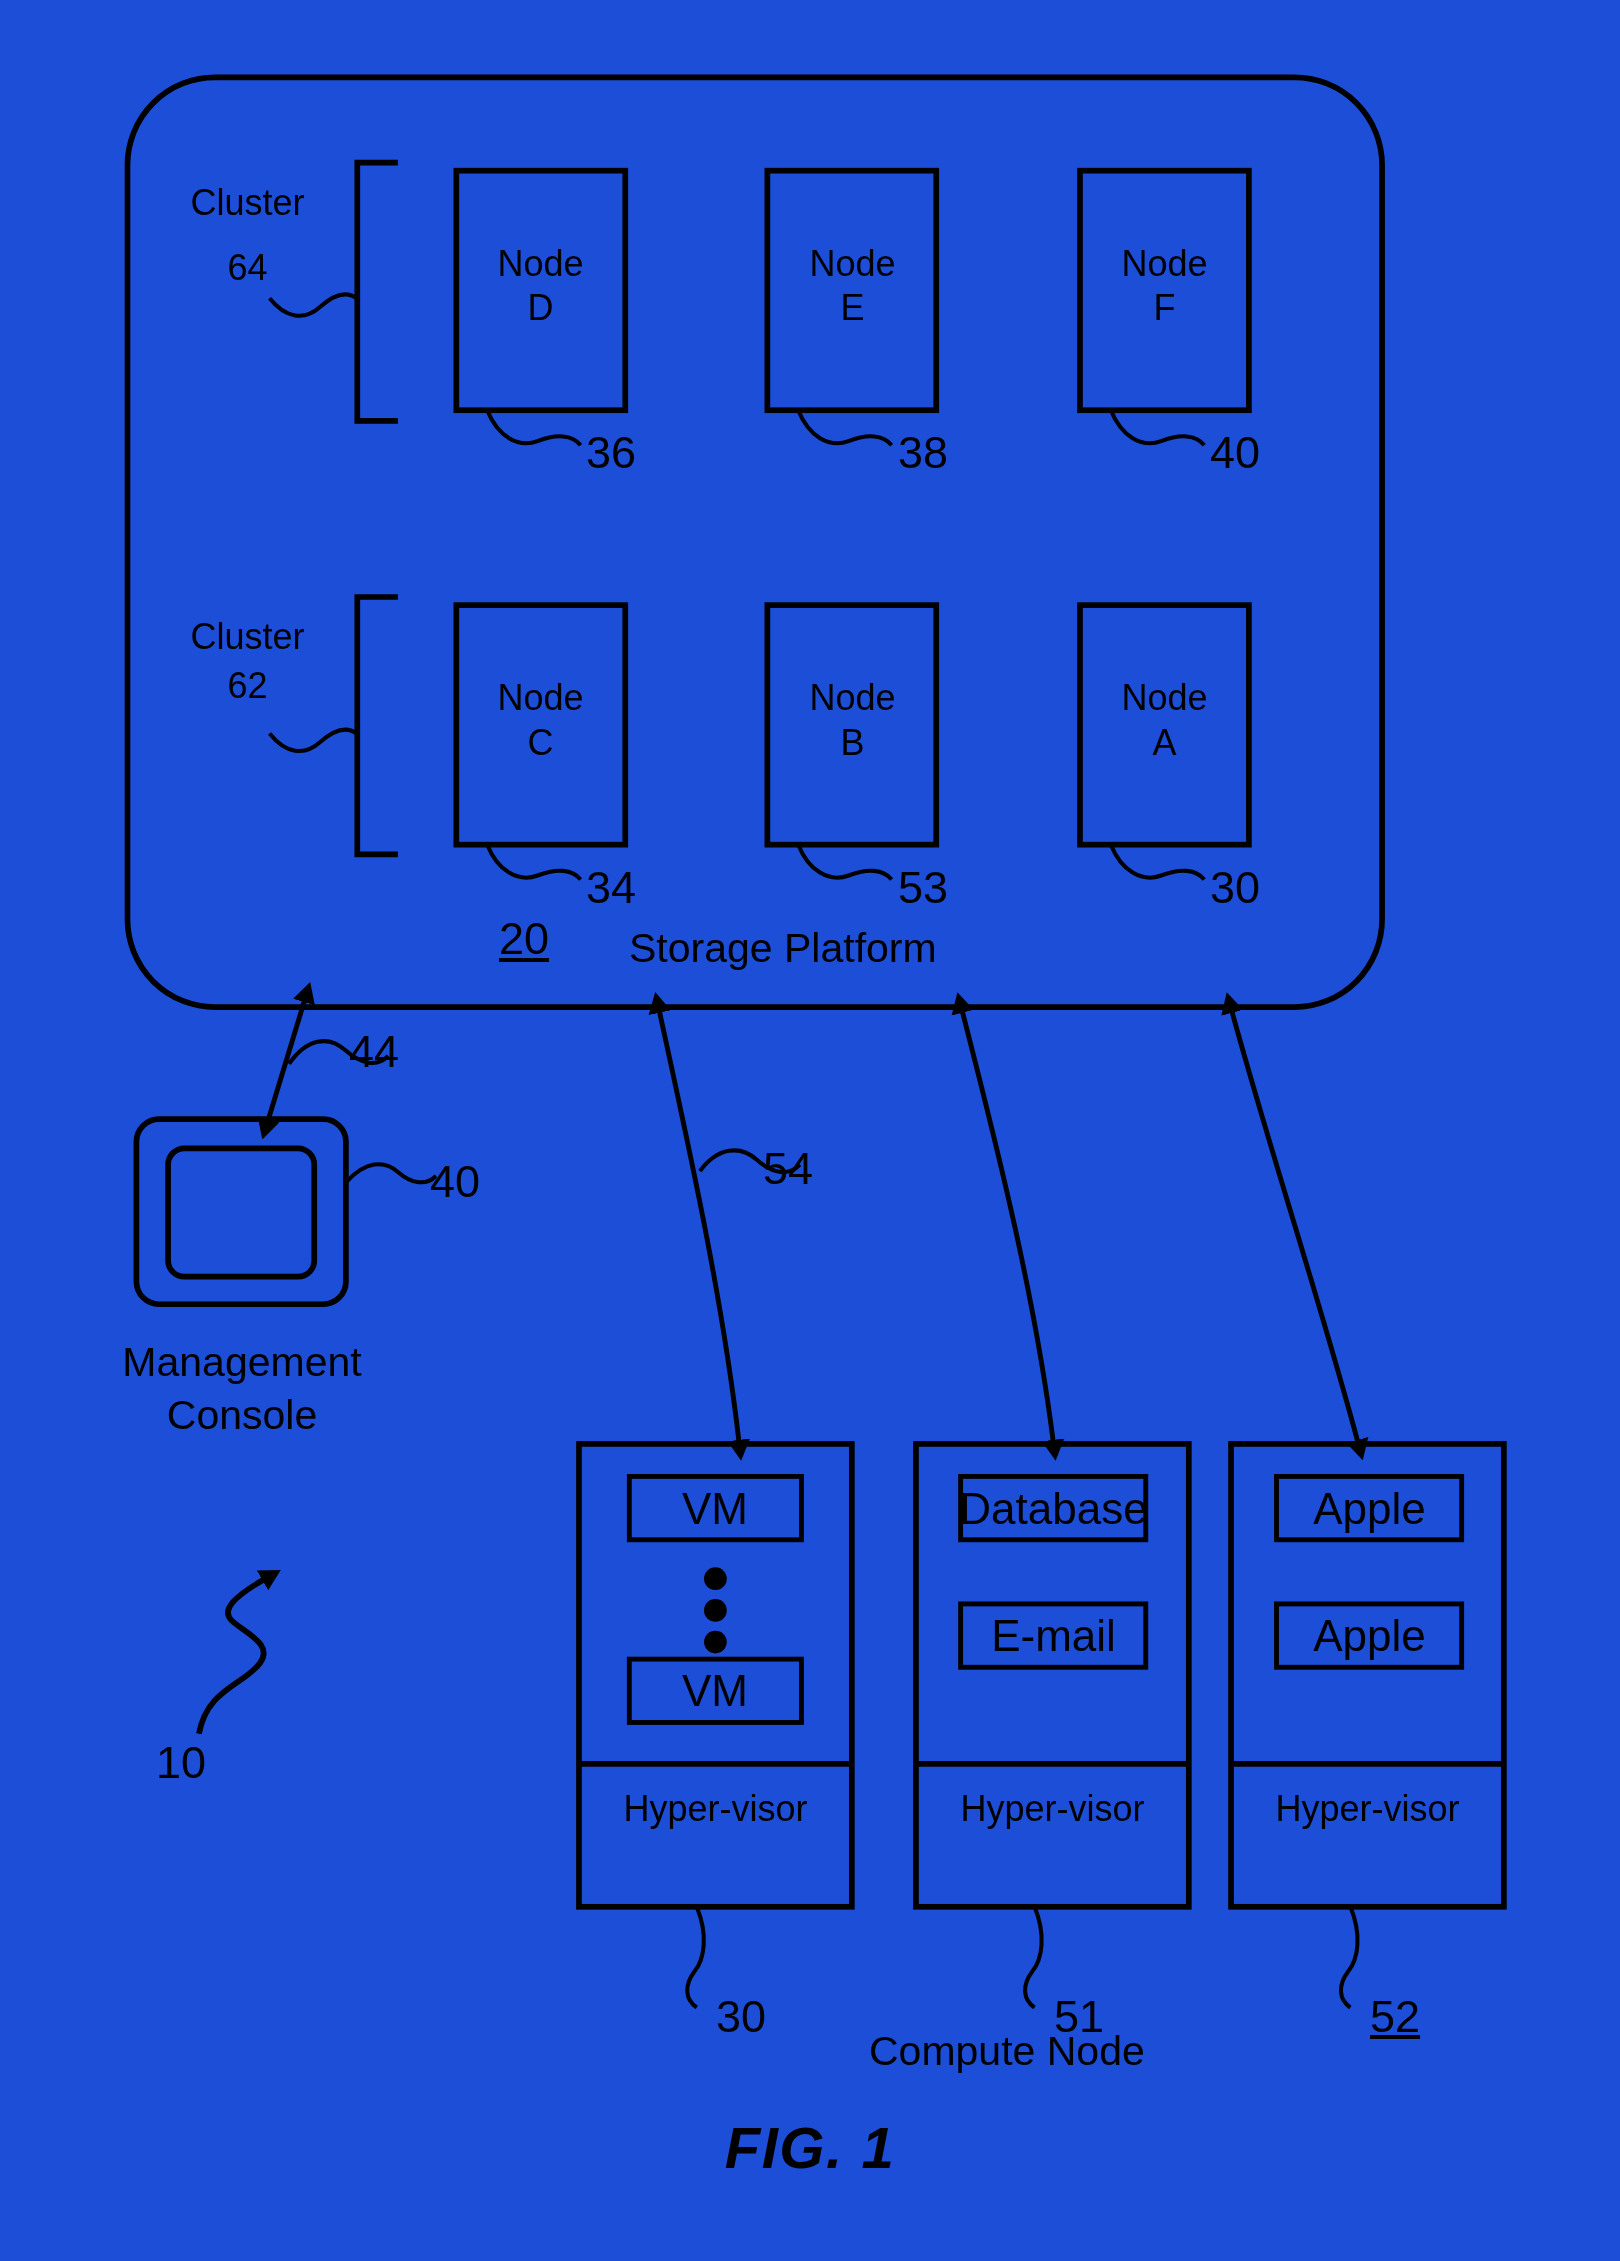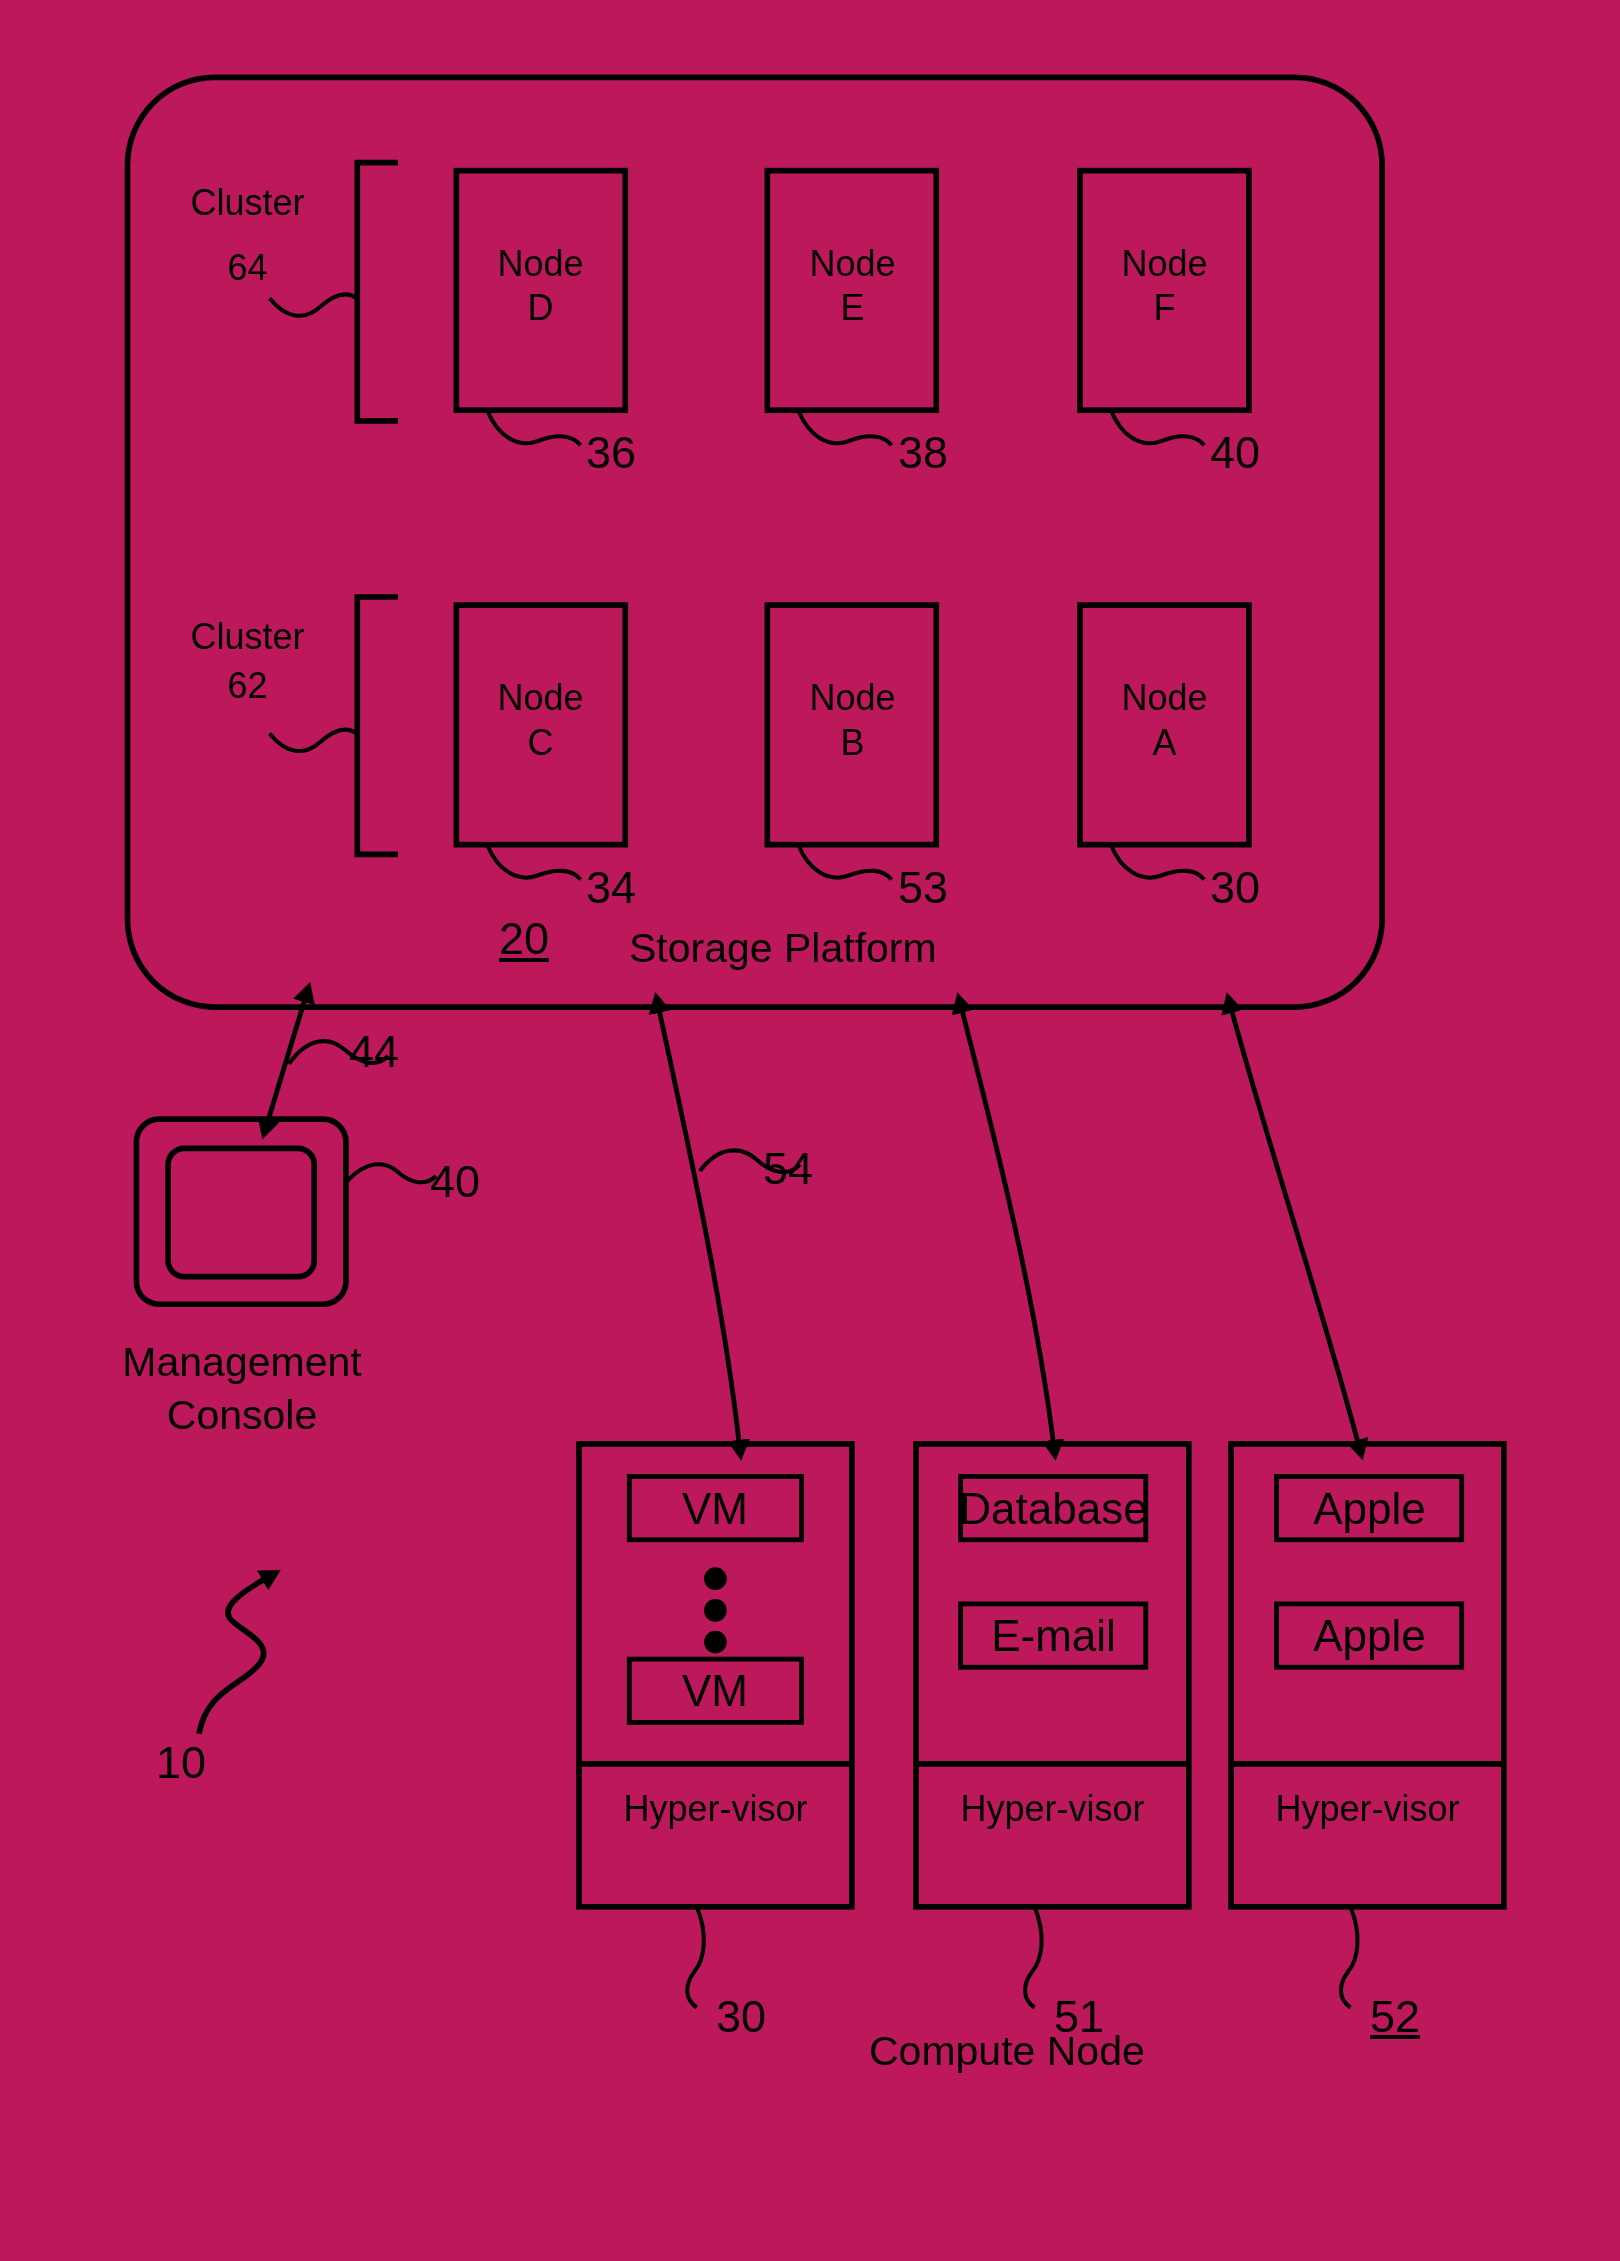--- a/index.html
+++ b/index.html
@@ -4,21 +4,21 @@
 <style>
   html, body {
     margin: 0;
     padding: 0;
     background: #ffffff;
   }
   #page {
     position: relative;
     width: 1620px;
     height: 2261px;
-    background: #be185d;
+    background: #1d4ed8;
     font-family: "Liberation Sans", sans-serif;
     color: #000000;
     overflow: hidden;
   }
   svg.layer {
     position: absolute;
     left: 0;
     top: 0;
     width: 1620px;
     height: 2261px;
@@ -240,15 +240,16 @@
   <div class="boxtext" style="left:916px; top:1764px; width:273px; height:89px; font-size:36px;">Hyper-visor</div>
   <div class="txt refnum" style="left:1054px; top:1992px;">51</div>
 
   <div class="boxtext" style="left:1277px; top:1477px; width:185px; height:63px;">Apple</div>
   <div class="boxtext" style="left:1277px; top:1604px; width:185px; height:63px;">Apple</div>
   <div class="boxtext" style="left:1231px; top:1764px; width:273px; height:89px; font-size:36px;">Hyper-visor</div>
   <div class="txt refnum" style="left:1370px; top:1992px;text-decoration:underline;">52</div>
 
   <div class="txt biglabel" style="left:869px; top:2029px;">Compute Node</div>
 
+  <div class="txt figcaption" style="left:0px; top:2116px; width:1620px; text-align:center;">FIG. 1</div>
 
 </div>
 
 
 </body></html>

